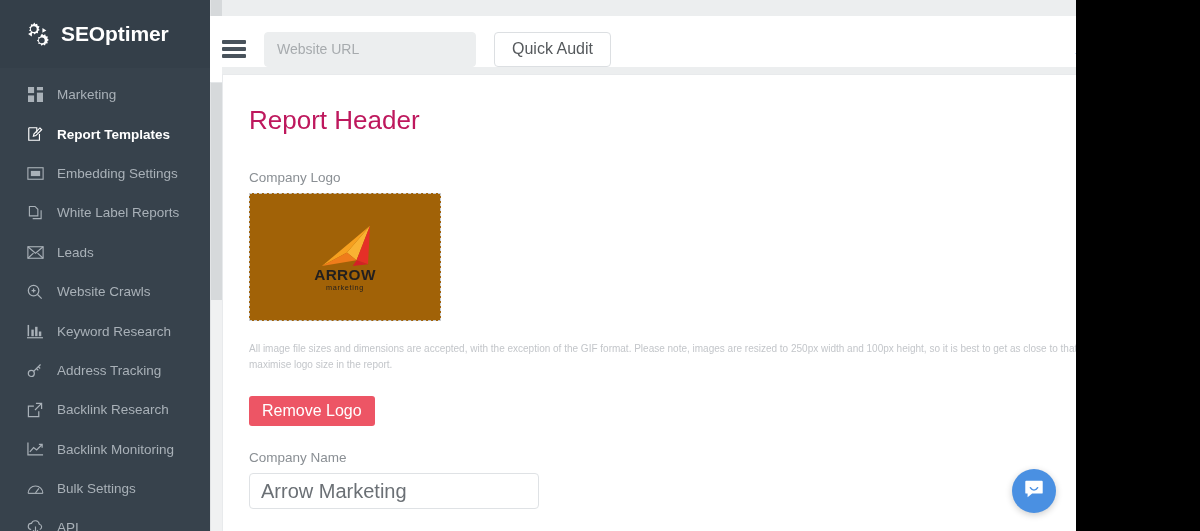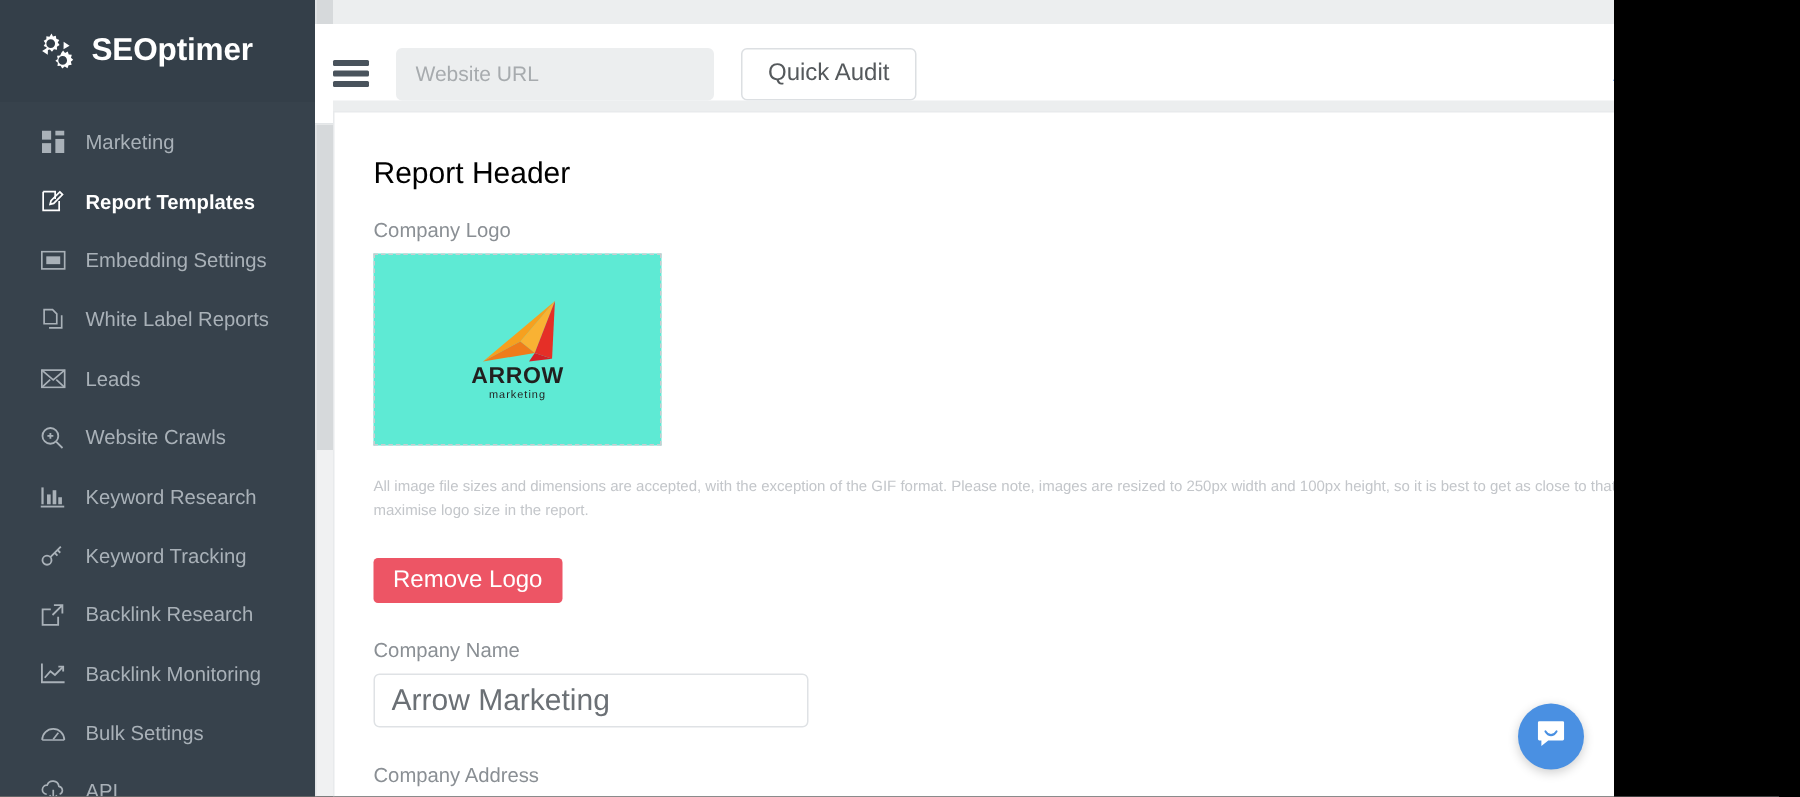--- a/index.html
+++ b/index.html
@@ -146,34 +146,34 @@
   }
   #content-card {
     position: absolute; left: 0; top: 7px;
     width: 956px;
     min-height: 460px;
     background: #ffffff;
     border: 1px solid #e8eaec;
     padding: 30px 26px 0 26px;
   }
   #page-title {
-    font-size: 20px;
-    color: #000000;
+    font-size: 26px;
+    color: #be185d;
     font-weight: normal;
-    margin: 0 0 18px 0;
+    margin: 0 0 34px 0;
   }
   .field-label {
     font-size: 13.5px;
     color: #8a8f94;
     margin-bottom: 8px;
   }
   #logo-dropzone {
     width: 192px; height: 128px;
     border: 1px dashed #c9ccd0;
-    background: #5eead4;
+    background: #a16207;
     display: flex; align-items: center; justify-content: center;
   }
   #logo-image { width: 96px; height: auto; }
   #logo-help-text {
     margin-top: 20px;
     width: 920px;
     font-size: 10px;
     line-height: 1.55;
     color: #c3c6ca;
   }
@@ -310,21 +310,21 @@
         <span>Keyword Research</span>
       </div>
 
       <div class="nav-item">
         <span class="nav-icon">
           <svg width="16" height="16" viewBox="0 0 17 17" fill="none" stroke="currentColor" stroke-width="1.3">
             <circle cx="4.6" cy="12.2" r="3.2"></circle>
               <path d="M7 10l7.4-7.4M12 4.9l2 2M10 6.9l2 2"></path>
           </svg>
         </span>
-        <span>Keyword Tracking</span>
+        <span>Address Tracking</span>
       </div>
 
       <div class="nav-item">
         <span class="nav-icon">
           <svg width="16" height="16" viewBox="0 0 17 17" fill="none" stroke="currentColor" stroke-width="1.3">
             <path d="M9.5 1.5h6v6M15.5 1.5l-7 7"></path>
               <path d="M12.5 9.8v5.7H1.5V4.5h5.8"></path>
           </svg>
         </span>
         <span>Backlink Research</span>

